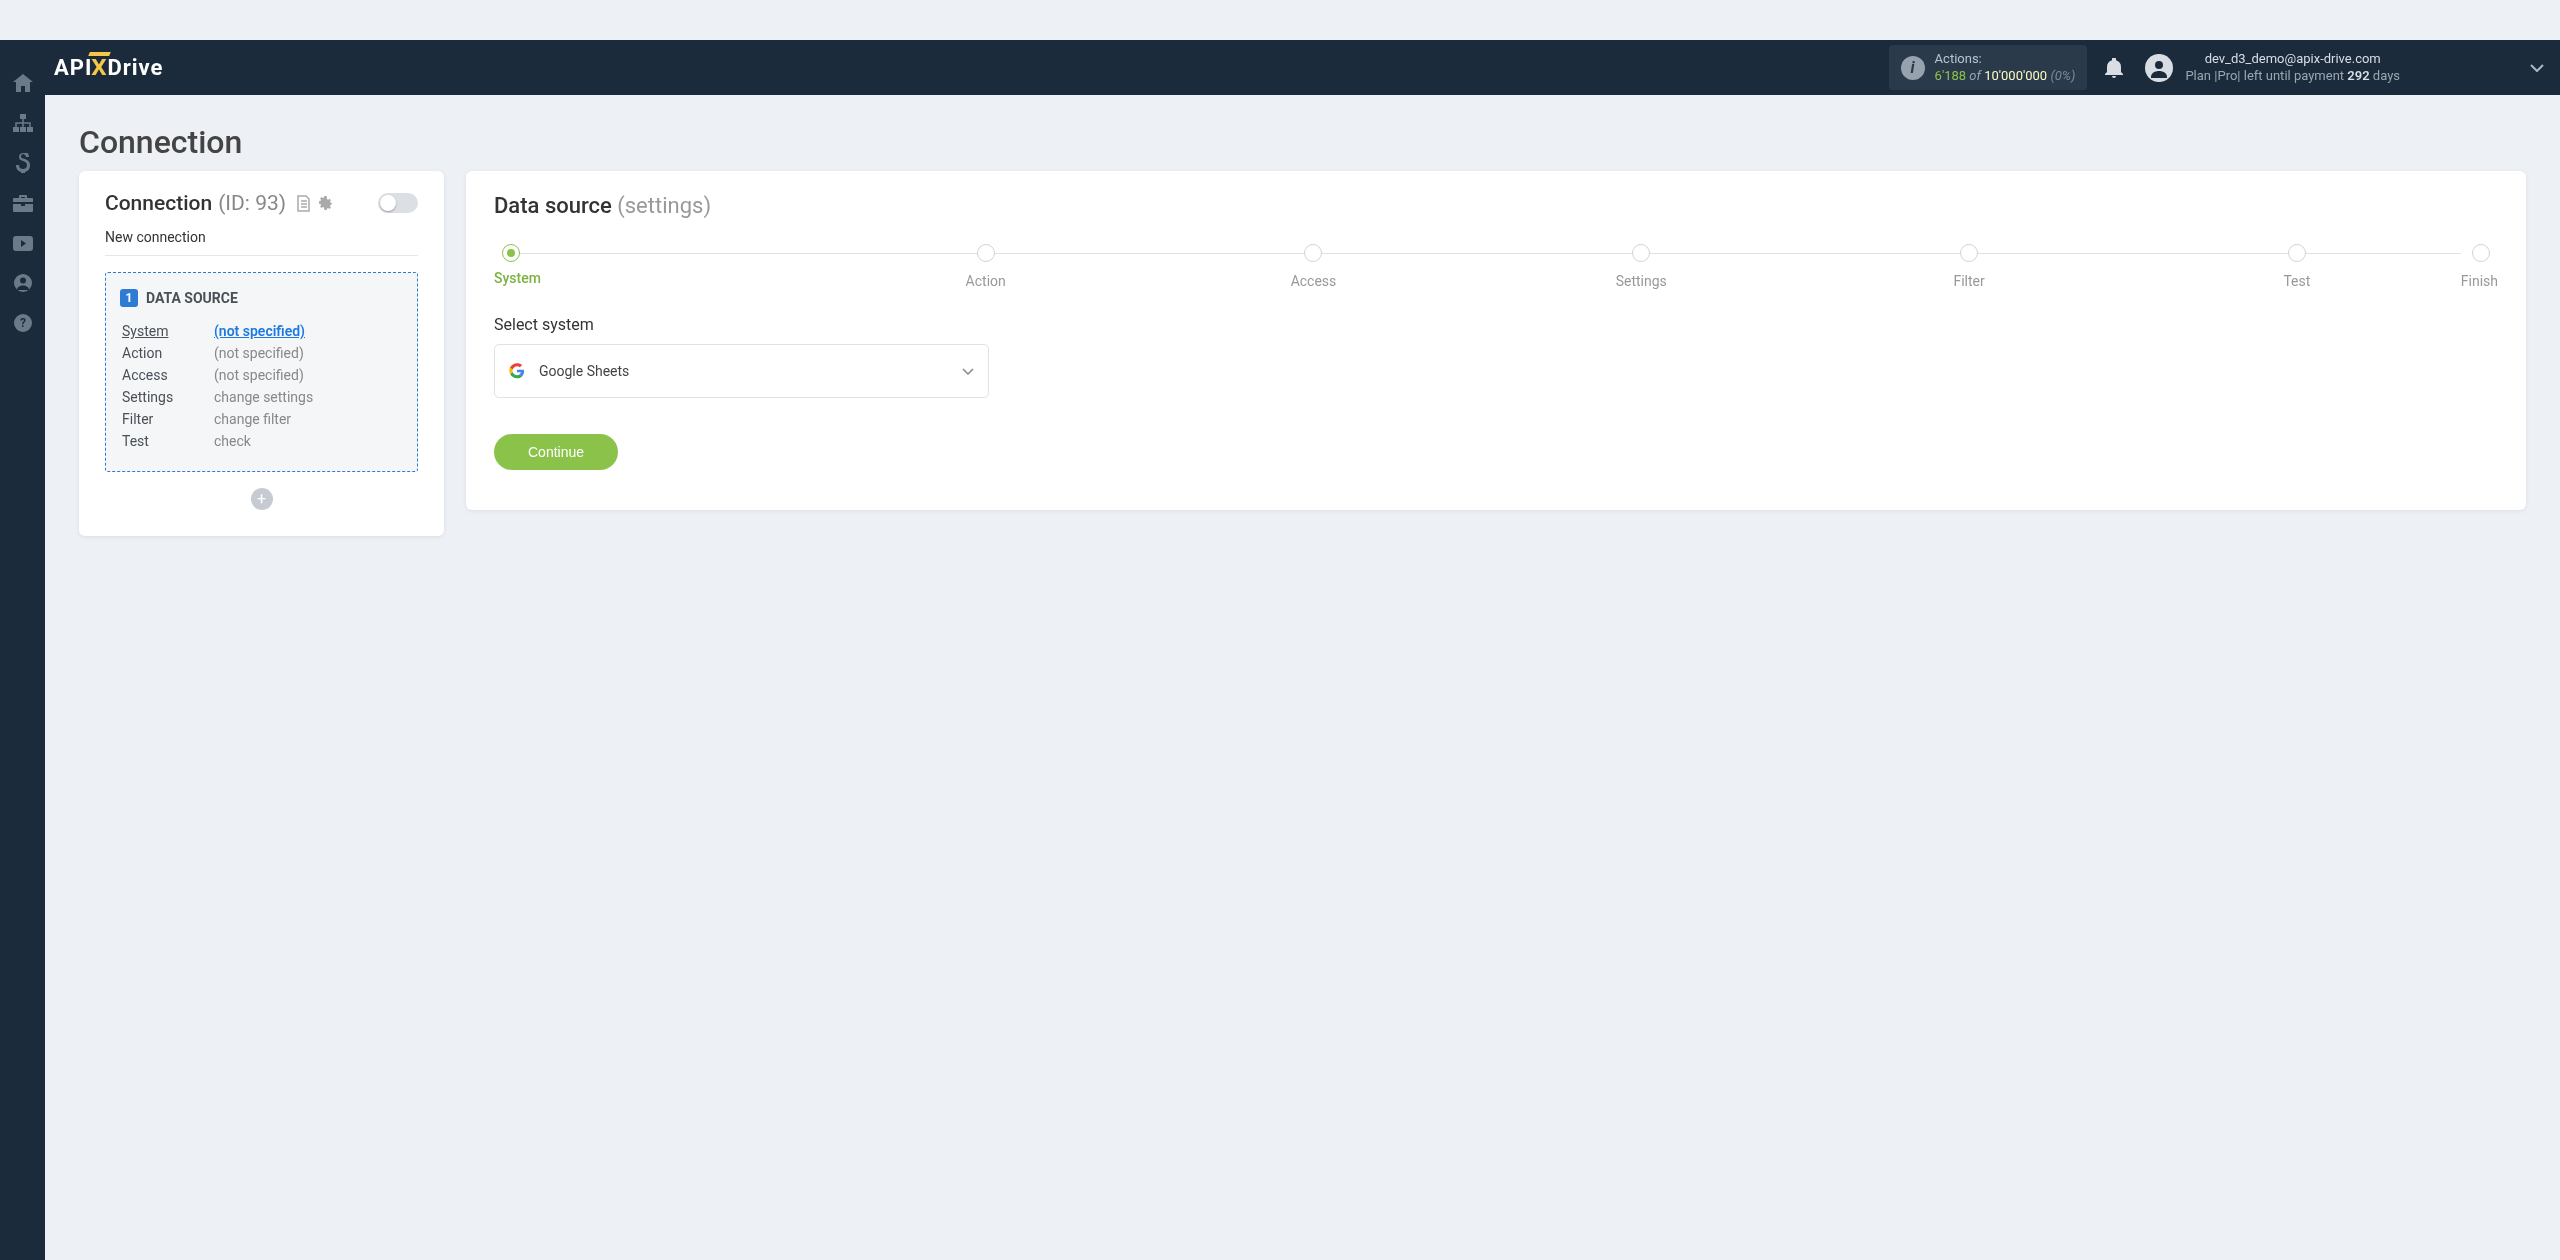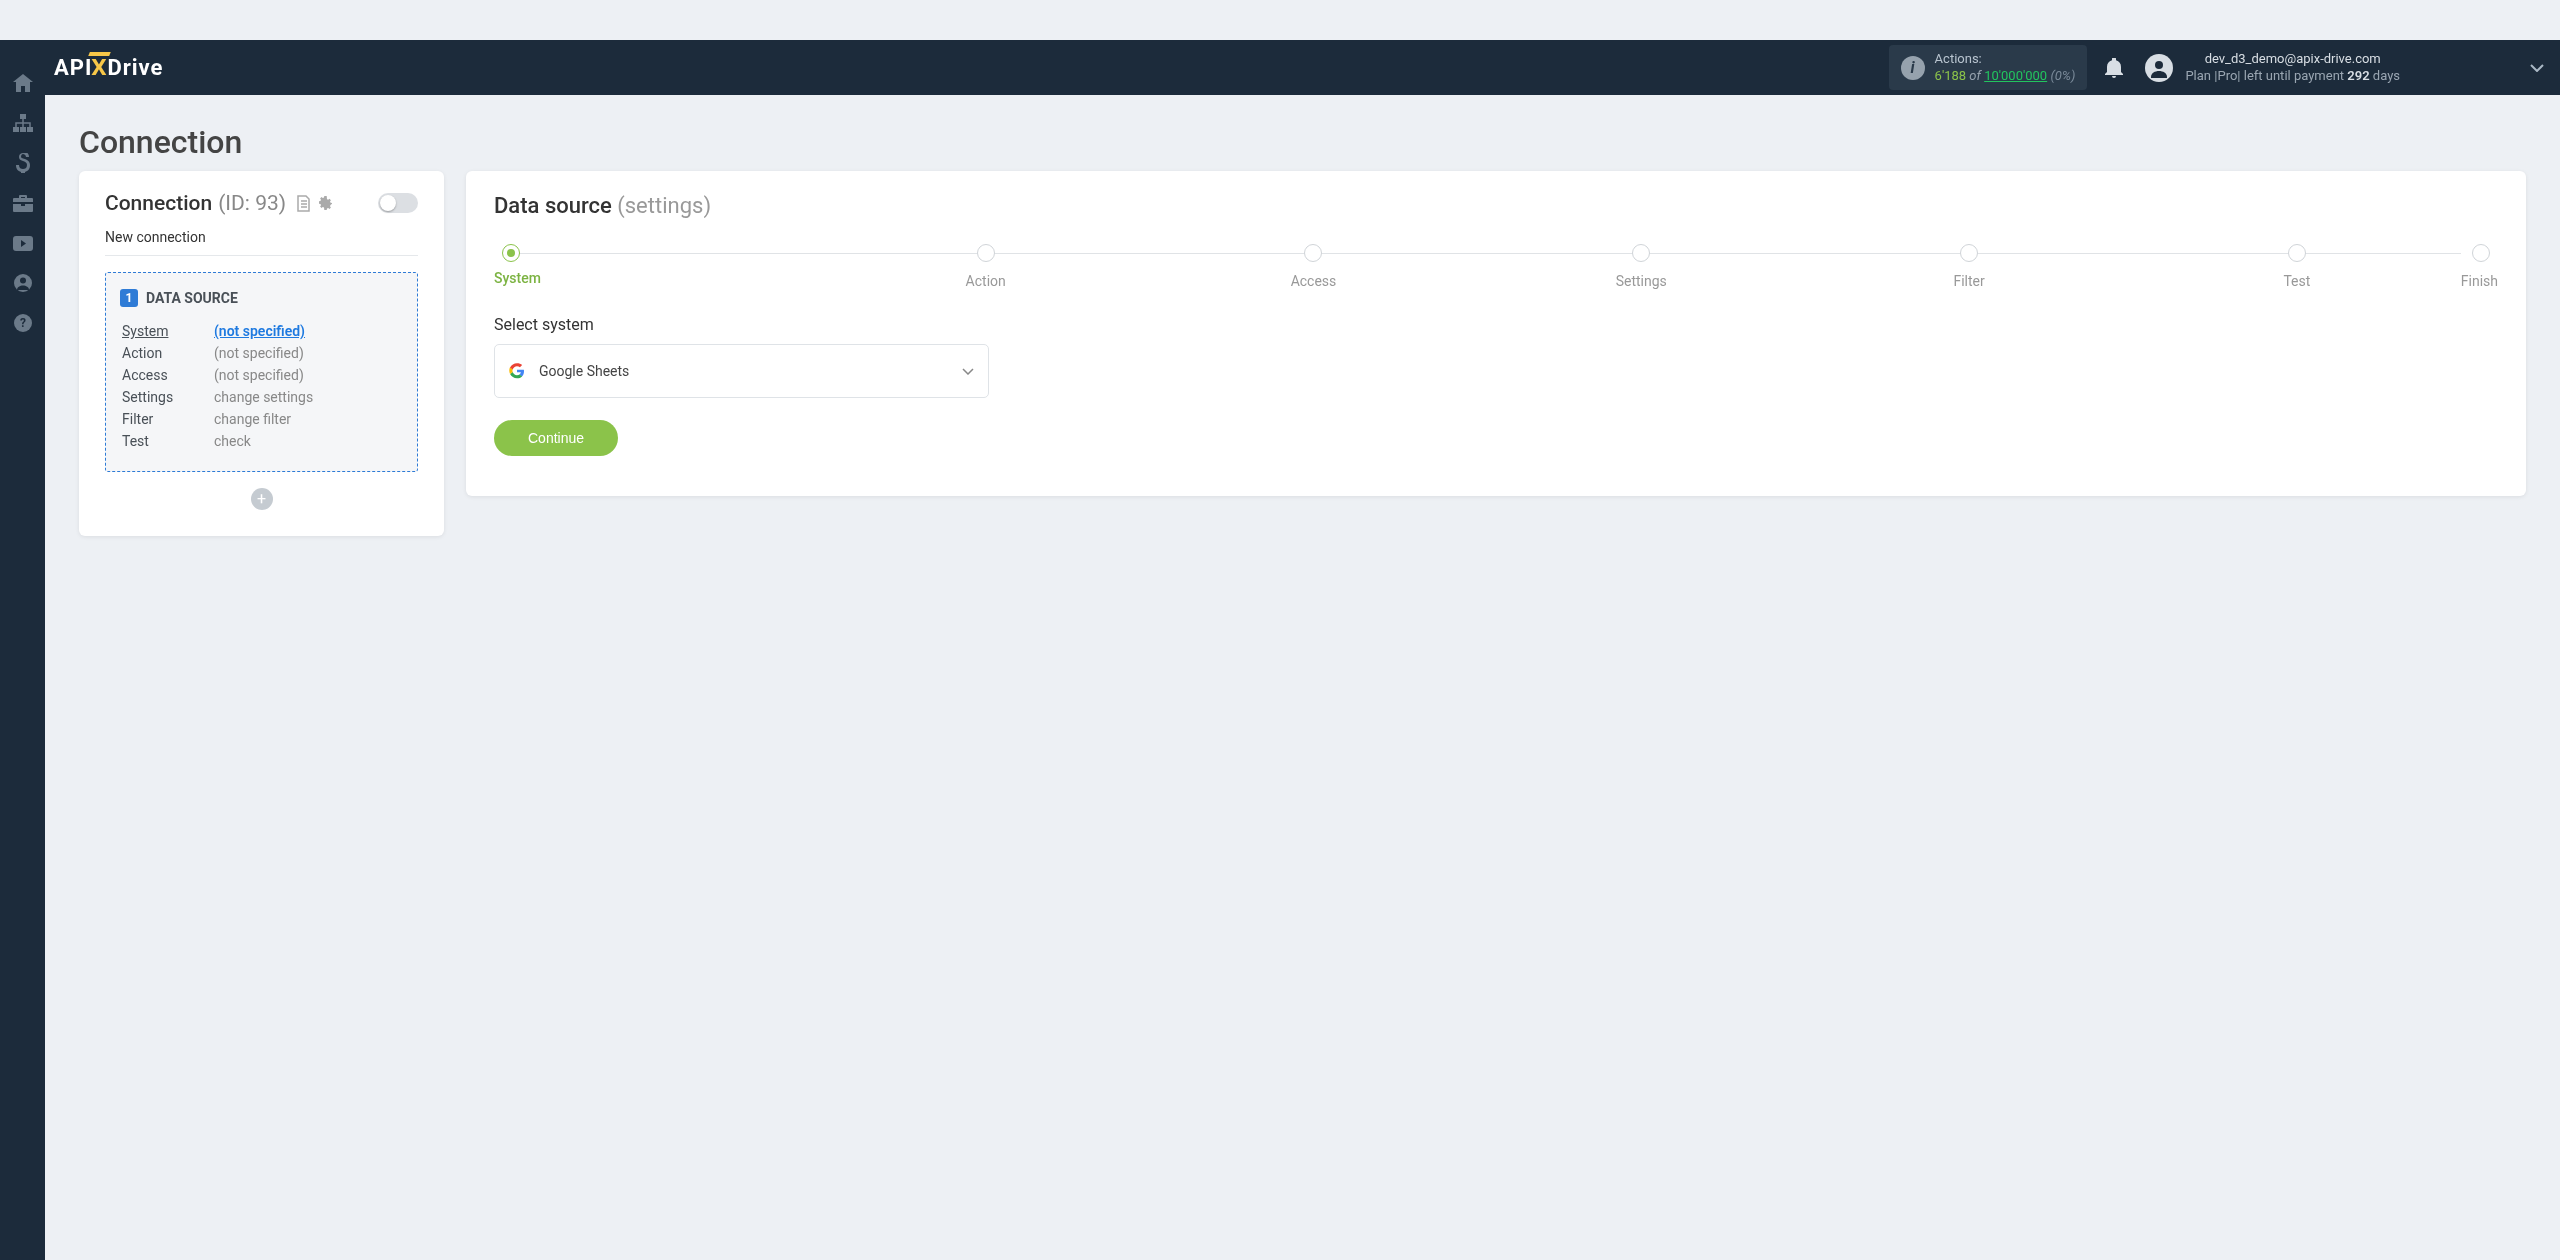--- a/index.html
+++ b/index.html
@@ -9,21 +9,21 @@
 .header { background: #1c2b3b; height: 55px; display: flex; align-items: center; padding: 0 16px; position: relative; margin-top: 40px; }
 .hamburger { color: #aab8c5; cursor: pointer; margin-right: 16px; }
 .logo { display: flex; align-items: center; font-size: 22px; font-weight: 700; color: #fff; letter-spacing: 1px; }
 .logo-x { color: #f7c748; position: relative; display: inline-block; transform: scaleX(1.1); }
 .logo-x::before { content:""; position:absolute; top:-3px; left:-2px; right:-2px; height:4px; background:#f7c748; transform: skewX(-20deg); }
 .header-spacer { flex: 1; }
 .actions-box { background: #2a3a4a; border-radius: 4px; padding: 6px 12px; display: flex; align-items: center; gap: 10px; margin-right: 18px; }
 .info-circle { width: 24px; height: 24px; border-radius: 50%; background: #96a2ad; color: #2a3a4a; display: flex; align-items: center; justify-content: center; font-weight: 700; font-style: italic; font-size: 16px; }
 .actions-text { font-size: 13px; color: #b8c4cf; line-height: 1.3; }
 .actions-text .count { color: #8bc34a; }
-.actions-text .total { color: #22c55e; text-decoration: underline; }
+.actions-text .total { color: #fef9c3; }
 .actions-text .of { color: #96a2ad; font-style: italic; }
 .actions-text .pct { color: #7a8a99; font-style: italic; }
 .bell-icon { color: #d8dee4; margin-right: 22px; cursor: pointer; }
 .user-block { display: flex; align-items: center; gap: 12px; color: #d8dee4; margin-right: 130px; }
 .avatar-icon { width: 28px; height: 28px; border-radius: 50%; background: #d8dee4; display: flex; align-items: center; justify-content: center; }
 .user-text { font-size: 13px; line-height: 1.3; text-align: center; }
 .user-text .plan { color: #9aa6b2; }
 .user-text .days { color: #d8dee4; font-weight: 600; }
 .caret { color: #aab8c5; cursor: pointer; }
 
@@ -82,21 +82,21 @@
 .step-line { position: absolute; top: 9px; left: 0; right: 0; height: 1px; background: #e0e3e6; z-index: 1; }
 .step:first-child .step-line { left: 18px; }
 .step:last-child .step-line { display: none; }
 
 .field-label { font-size: 16px; font-weight: 400; color: #333; margin-bottom: 10px; }
 .select-box { width: 495px; height: 54px; border: 1px solid #dfe3e7; border-radius: 5px; background: #fff; display: flex; align-items: center; padding: 0 14px; cursor: pointer; position: relative; }
 .select-box .g-icon { margin-right: 14px; display: flex; }
 .select-box .sel-text { color: #444; }
 .select-box .chev { margin-left: auto; color: #888; }
 
-.continue-btn { margin-top: 22px; background: #8bc34a; color: #fff; border: none; border-radius: 20px; padding: 10px 34px; font-size: 14px; font-weight: 500; cursor: pointer; }
+.continue-btn { margin-top: 36px; background: #8bc34a; color: #fff; border: none; border-radius: 20px; padding: 10px 34px; font-size: 14px; font-weight: 500; cursor: pointer; }
 
 svg { display: block; }
 </style>
 </head>
 <body>
 
 <div class="header">
   <div class="hamburger">
     <svg width="22" height="18" viewBox="0 0 22 18">
         <path d="M0 1h22M0 9h22M0 17h22" stroke="currentColor" stroke-width="2"></path>

